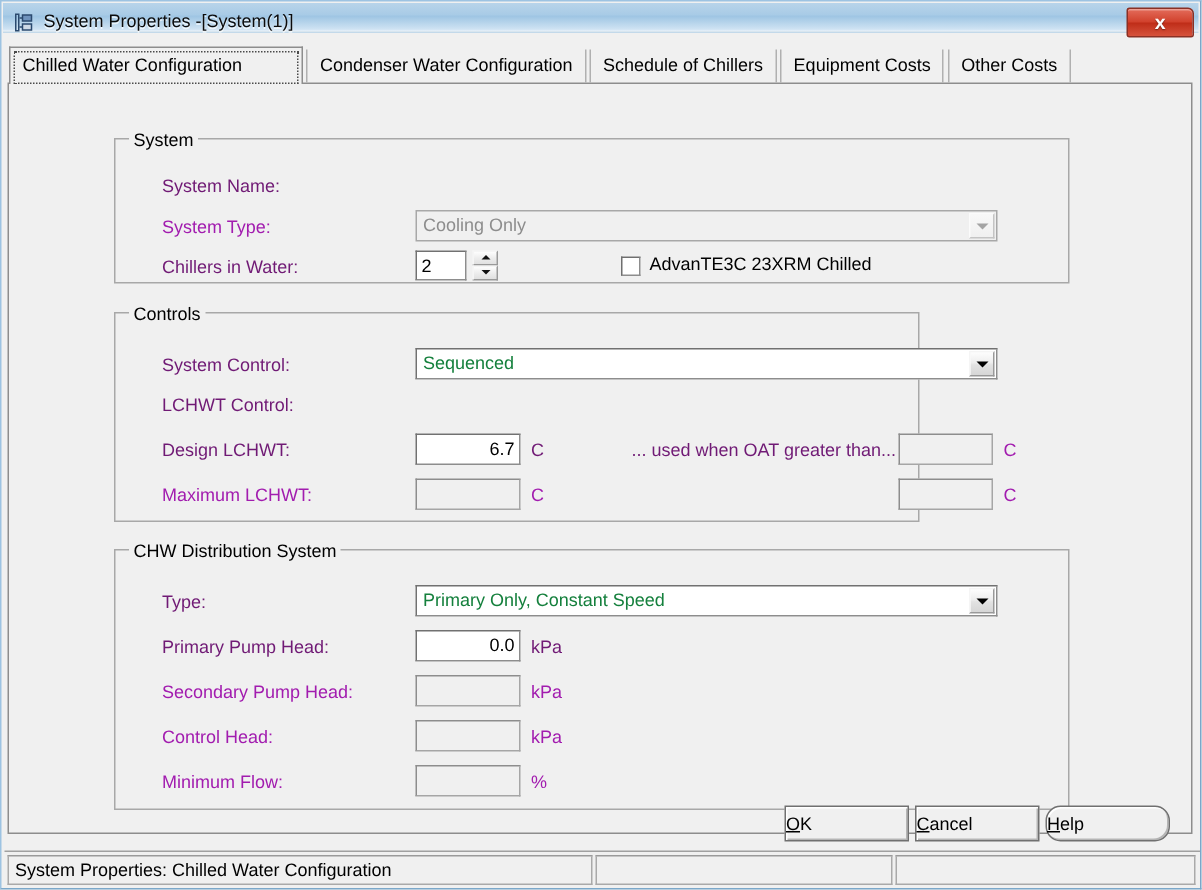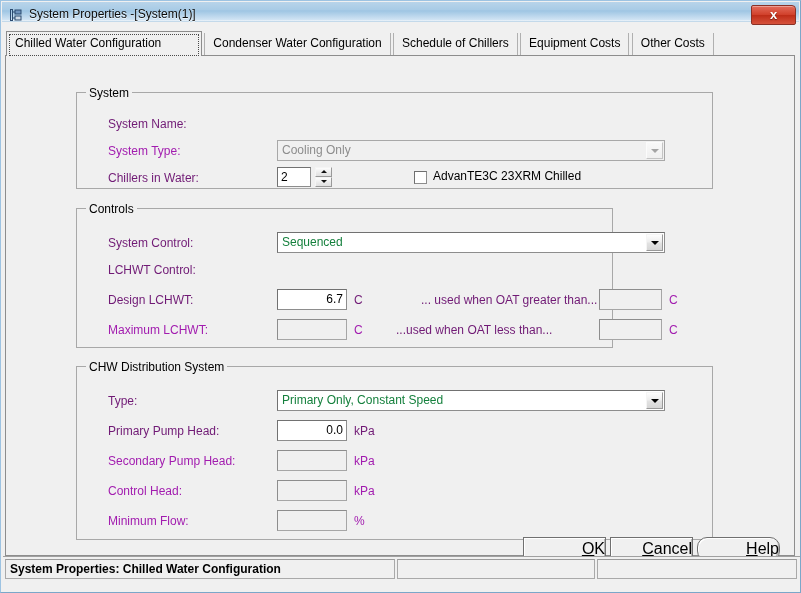--- a/index.html
+++ b/index.html
@@ -267,36 +267,35 @@
     white-space: nowrap;
   }
 
   
   .btn {
     position: absolute;
     height: 24px;
     background: #f0f0f0;
     border: 1px solid #707070;
     box-shadow: inset 1px 1px 0 #ffffff, inset -1px -1px 0 #b5b5b5;
-    font-size: 16px;
+    font-size: 12px;
     color: #000;
-    text-align: right;
+    text-align: left;
     line-height: 22px;
     cursor: pointer;
     font-family: "Liberation Sans", sans-serif;
   }
   .btn u { text-decoration: underline; }
 
   
   #statusbar {
     position: absolute; left: 1px; bottom: 1px;
-    width: 797px; height: 35px;
+    width: 797px; height: 24px;
     background: #f0f0f0;
     border-top: 1px solid #a0a0a0;
-    font-weight: bold;
   }
   .sb-panel {
     position: absolute; top: 2px; height: 20px;
     border: 1px solid #a9a9a9;
     border-top-color: #9a9a9a;
     background: #f0f0f0;
     font-size: 12px; color: #000;
     line-height: 18px;
     padding: 0 4px;
     white-space: nowrap;
@@ -403,21 +402,20 @@
         <div class="tbox ro right" style="left:522px; top:80px; width:63px; height:21px;">
           <span></span>
         </div>
         <span class="lbl dim" style="left:592px; top:84px;">C</span>
 
         <span class="lbl dim" style="left:31px; top:114px;">Maximum LCHWT:</span>
         <div class="tbox ro right" style="left:200px; top:110px; width:70px; height:21px;">
           <span></span>
         </div>
         <span class="lbl dim" style="left:277px; top:114px;">C</span>
-        <span class="lbl" style="left:319px; top:114px;">...used when OAT less than...</span>
         <div class="tbox ro right" style="left:522px; top:110px; width:63px; height:21px;">
           <span></span>
         </div>
         <span class="lbl dim" style="left:592px; top:114px;">C</span>
       </div>
 
       <div class="groupbox" style="left:70px; top:310px; width:637px; height:174px;">
         <span class="gb-title">CHW Distribution System</span>
 
         <span class="lbl" style="left:31px; top:27px;">Type:</span>

